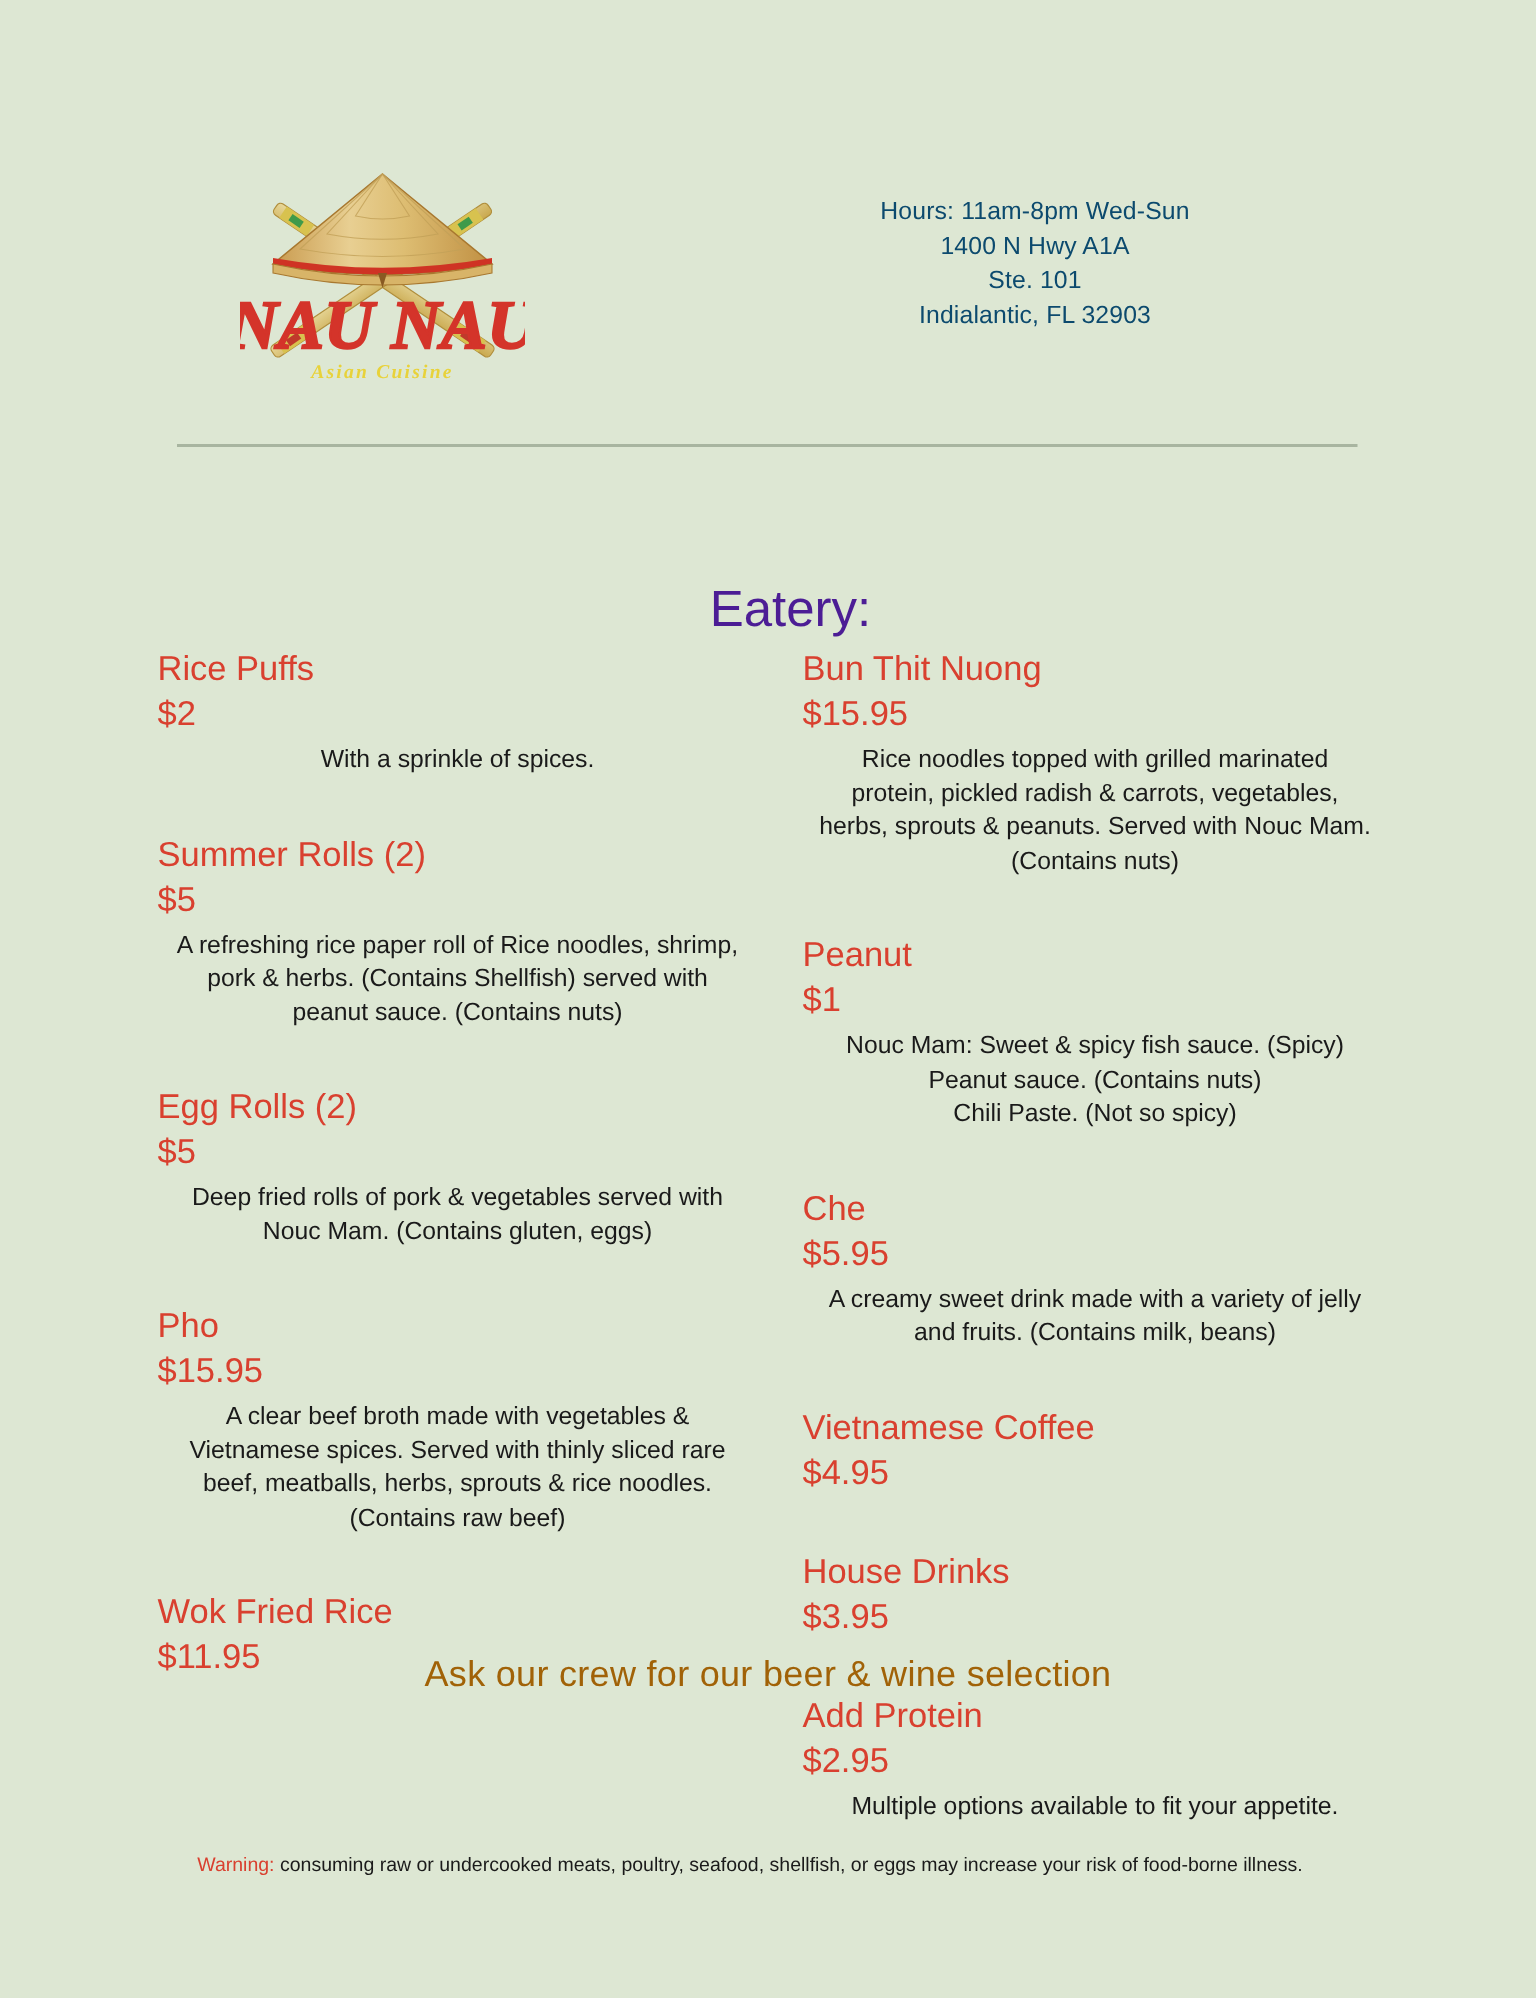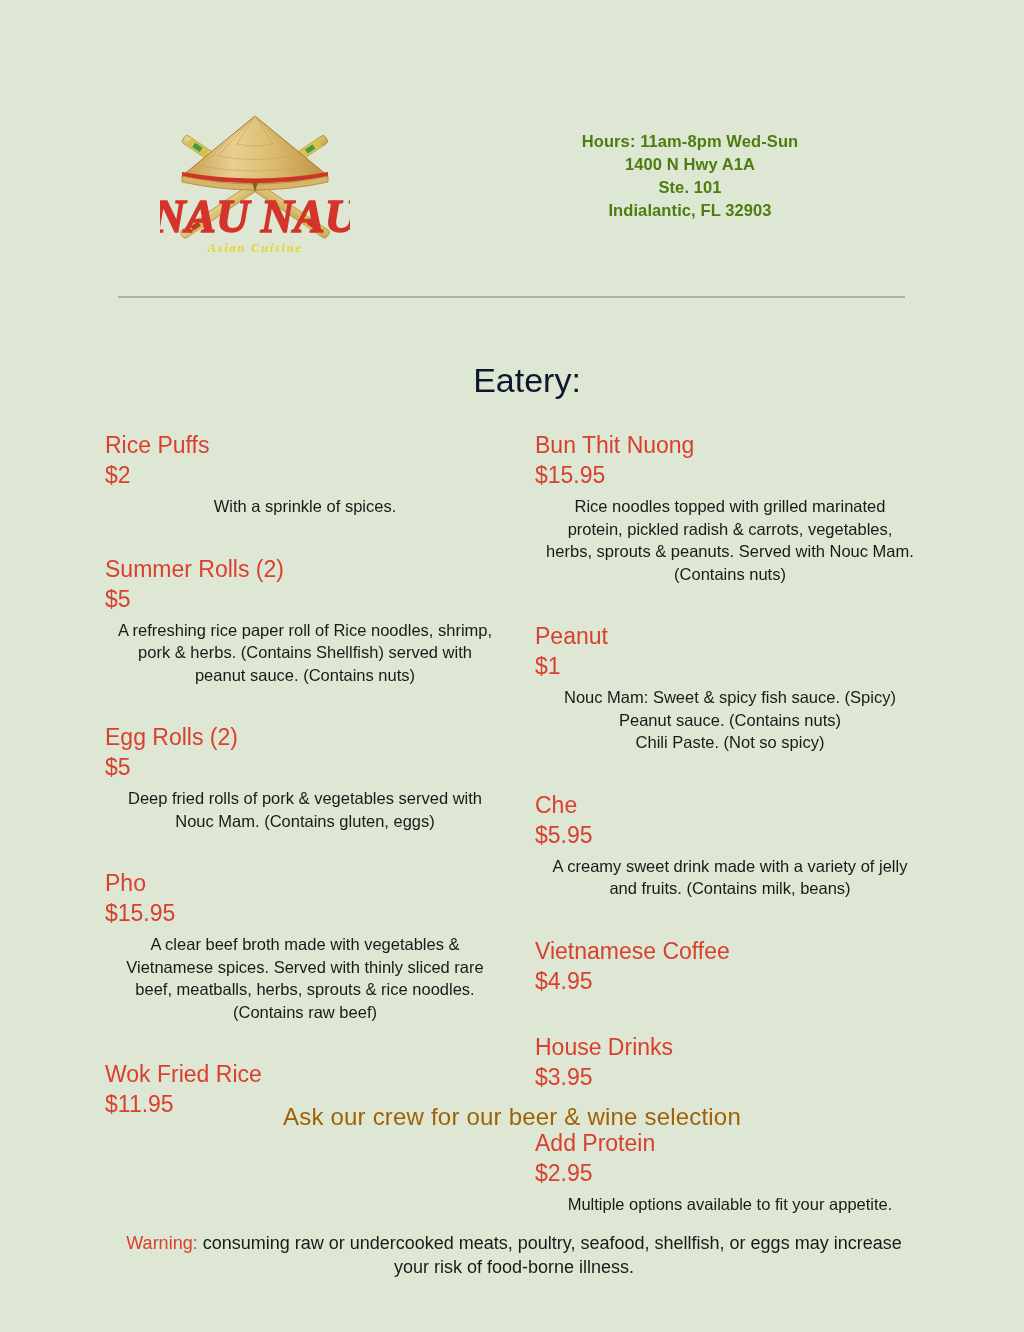--- a/index.html
+++ b/index.html
@@ -31,46 +31,46 @@
     height: 150px;
   }
   .logo-svg { display: block; }
 
   .contact {
     position: absolute;
     left: 560px;
     top: 130px;
     width: 260px;
     text-align: center;
-    color: #4d7c0f;
-    font-weight: bold;
+    color: #0c4a6e;
+    font-weight: normal;
     font-size: 16.5px;
     line-height: 23px;
     letter-spacing: 0.1px;
   }
   .contact div { white-space: nowrap; }
 
   .divider {
     position: absolute;
     left: 118px;
     top: 296px;
     width: 787px;
     height: 2px;
     background: #a8b5a0;
   }
 
   
   .section-title {
     position: absolute;
-    top: 361px;
+    top: 387px;
     left: 0;
     width: 1024px;
     text-align: center;
     font-size: 34px;
-    color: #0f172a;
+    color: #4c1d95;
     padding-left: 30px;
     box-sizing: border-box;
   }
 
   
   .columns {
     position: absolute;
     top: 430px;
     left: 0;
     width: 1024px;
@@ -117,24 +117,24 @@
     width: 1024px;
     text-align: center;
     color: #a16207;
     font-size: 24px;
     letter-spacing: 0.2px;
   }
 
   .warning {
     position: absolute;
     top: 1231px;
-    left: 114px;
+    left: 100px;
     width: 800px;
     text-align: center;
-    font-size: 18px;
+    font-size: 13px;
     line-height: 24px;
     color: #1a1a1a;
   }
   .warning .w-label { color: #d9402f; }
 </style>
 </head>
 <body>
 
 <div class="header">
 

